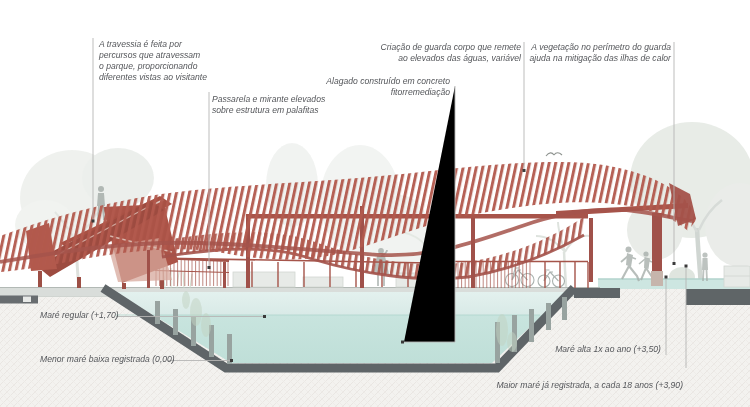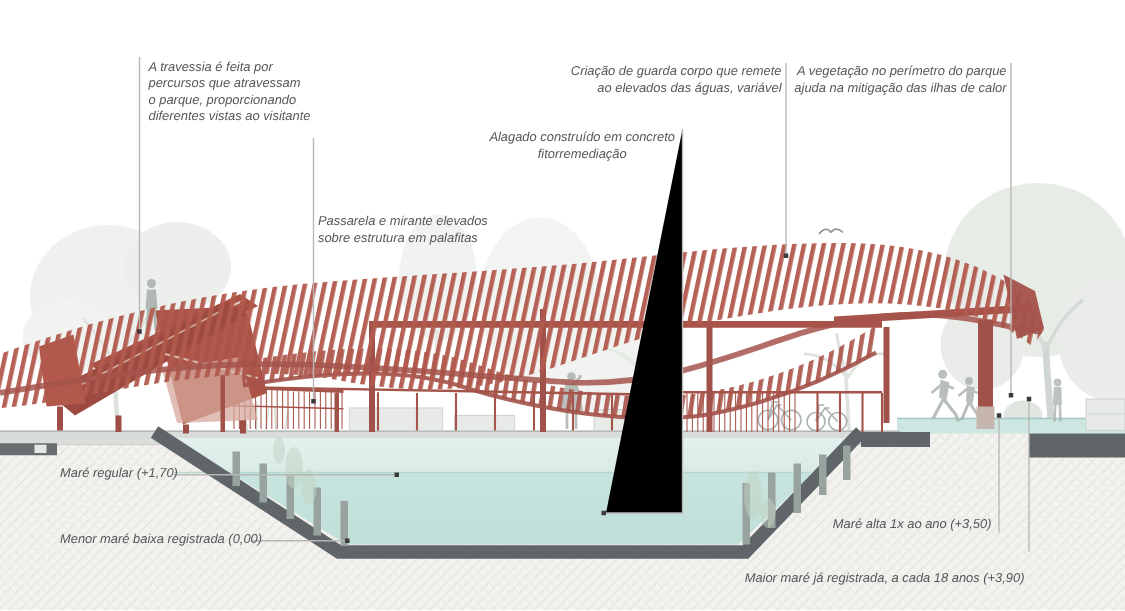--- a/index.html
+++ b/index.html
@@ -242,37 +242,37 @@
   </g>
 </svg>
 
 <div class="ann" style="left:99px;top:39px;">
   <div>A travessia é feita por</div>
   <div>percursos que atravessam</div>
   <div>o parque, proporcionando</div>
   <div>diferentes vistas ao visitante</div>
 </div>
 
-<div class="ann" style="left:212px;top:94px;margin-top:48px;">
+<div class="ann" style="left:212px;top:94px;">
   <div>Passarela e mirante elevados</div>
   <div>sobre estrutura em palafitas</div>
 </div>
 
 <div class="ann r" style="right:229px;top:42px;">
   <div>Criação de guarda corpo que remete</div>
   <div>ao elevados das águas, variável</div>
 </div>
 
-<div class="ann r" style="right:300px;top:86px;text-align:center;">
+<div class="ann r" style="right:300px;top:76px;">
   <div>Alagado construído em concreto</div>
   <div>fitorremediação</div>
 </div>
 
 <div class="ann r" style="right:79px;top:42px;">
-  <div>A vegetação no perímetro do parque</div>
+  <div>A vegetação no perímetro do guarda</div>
   <div>ajuda na mitigação das ilhas de calor</div>
 </div>
 
 <div class="tide" style="left:40px;top:310px;">Maré regular (+1,70)</div>
 <div class="tide" style="left:40px;top:354px;">Menor maré baixa registrada (0,00)</div>
 <div class="tide r" style="right:89px;top:344px;">Maré alta 1x ao ano (+3,50)</div>
 <div class="tide r" style="right:67px;top:361px;margin-top:19px;">Maior maré já registrada, a cada 18 anos (+3,90)</div>
 
 </div>
 

